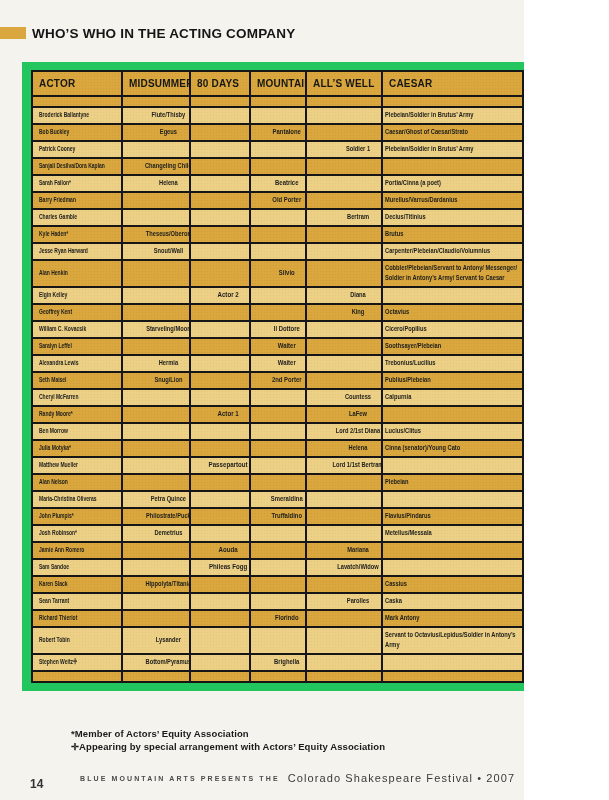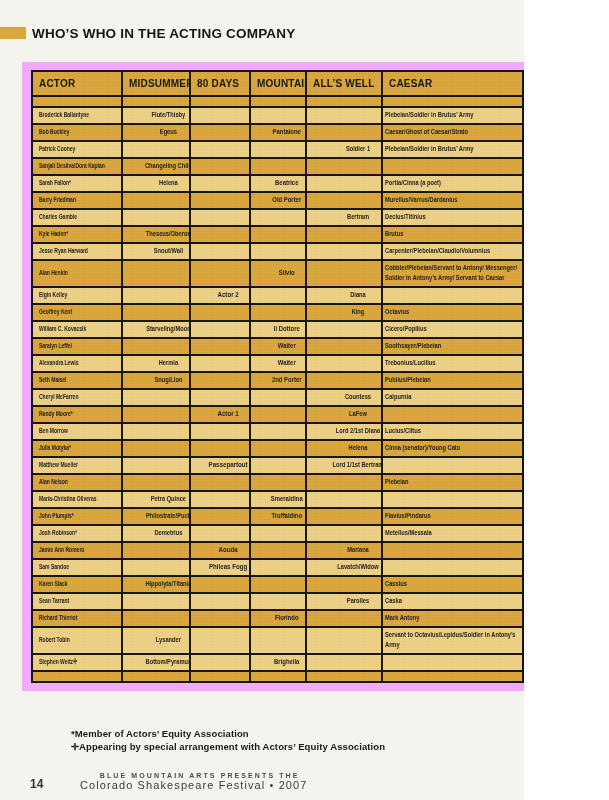--- a/index.html
+++ b/index.html
@@ -11,21 +11,21 @@
     overflow:hidden;
   }
   
   .title-row{position:absolute;left:0;top:26px;height:14px;display:flex;align-items:center;}
   .title-accent{width:26px;height:12px;background:#d9a73e;margin-right:6px;}
   .page-title{font-size:13.5px;font-weight:bold;color:#151515;letter-spacing:0.2px;white-space:nowrap;}
 
   
   .table-frame{
     position:absolute;left:22px;top:62px;
-    background:#f0abfc;
+    background:#22c55e;
     padding:8px 9px;
   }
   table.cast{
     border-collapse:collapse;
     table-layout:fixed;
     width:491px;
   }
   table.cast td, table.cast th{
     border:2px solid #161616;
     overflow:hidden;
@@ -65,21 +65,21 @@
   td.c4 .cv{width:140%;transform:scaleX(0.715);transform-origin:50% 50%;}
   td.c5 .cv{width:140%;transform:scaleX(0.715);transform-origin:0 50%;text-align:left;}
 
   
   .footnotes{position:absolute;left:24px;top:728px;}
   .footnote{font-size:9.5px;font-weight:bold;color:#1a1a1a;line-height:12.5px;letter-spacing:0.1px;margin-left:47px;}
 
   
   .footer{position:absolute;left:0;top:772px;width:609px;height:16px;}
   .page-number{position:absolute;left:30px;top:5px;font-size:12px;font-weight:bold;color:#333;}
-  .footer-line{position:absolute;left:80px;top:0;display:flex;align-items:flex-end;white-space:nowrap;flex-direction:column;}
+  .footer-line{position:absolute;left:80px;top:0;display:flex;align-items:center;white-space:nowrap;}
   .footer-prefix{font-size:7px;color:#4a4a4a;letter-spacing:2.1px;font-weight:bold;margin-right:8px;}
   .footer-title{font-size:11px;color:#3a3a3a;letter-spacing:1.1px;font-weight:500;}
 </style>
 </head>
 <body>
 
 <div class="page">
 
   <div class="title-row">
     <span class="title-accent"></span>

